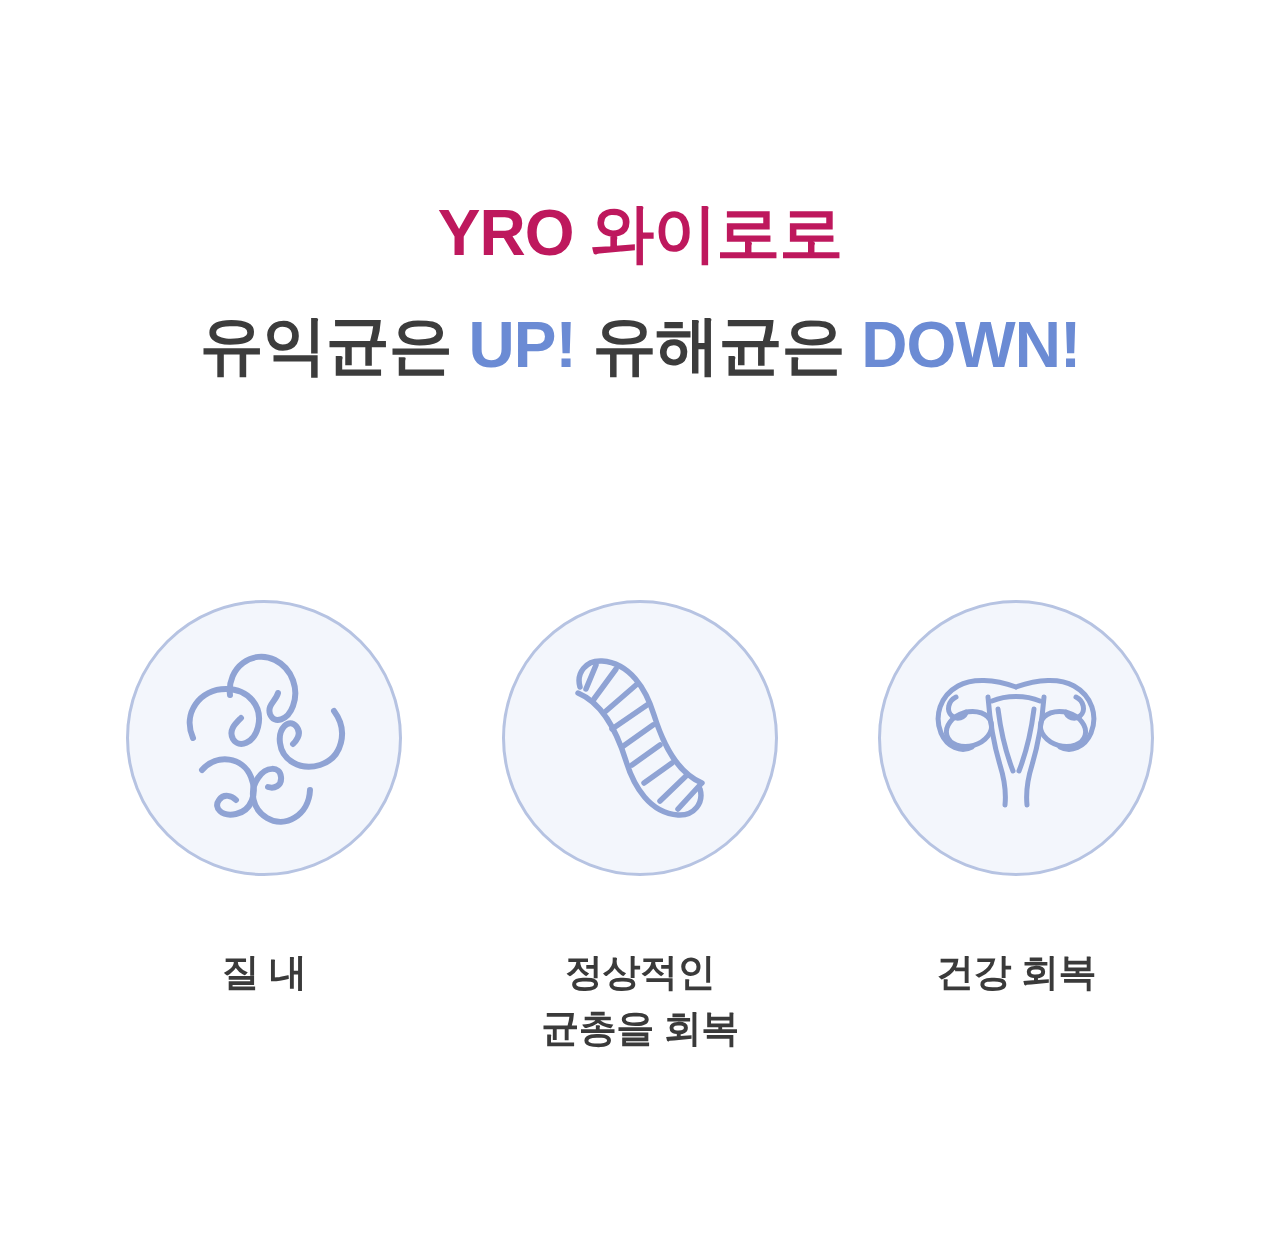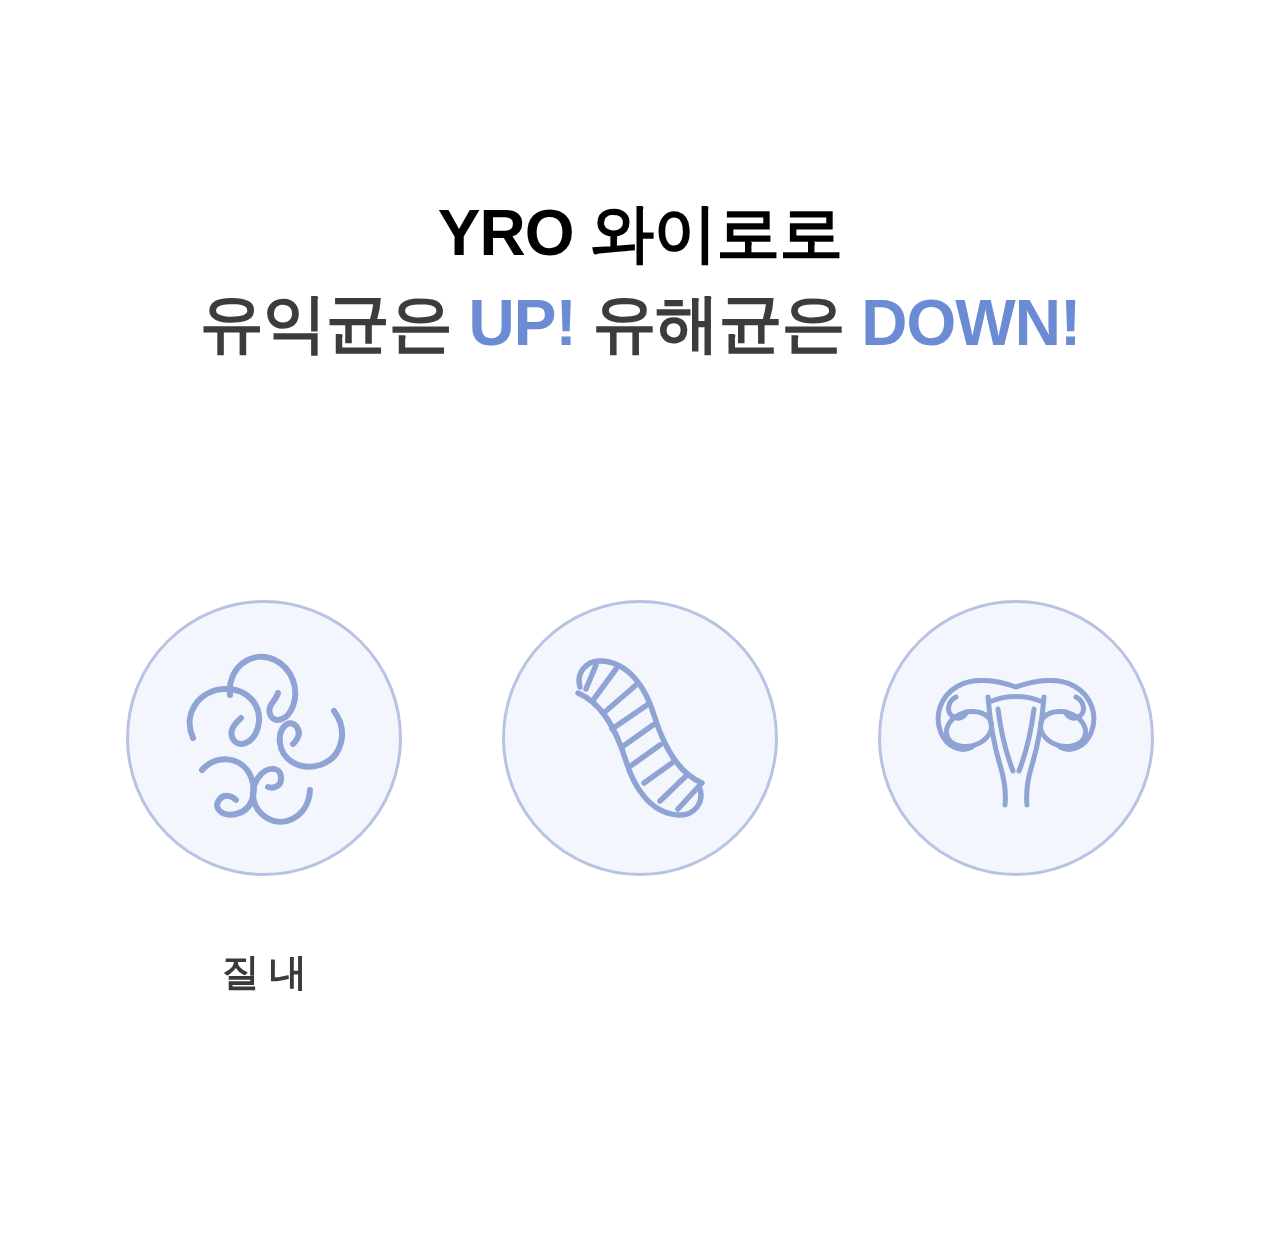--- a/index.html
+++ b/index.html
@@ -22,27 +22,27 @@
     top:196px;
     left:0;
     width:1280px;
     text-align:center;
   }
 
   .headline-line1 {
     font-size:64px;
     font-weight:bold;
     letter-spacing:-1px;
-    color:#000000;
+    color:#be185d;
     line-height:1.18;
     white-space:nowrap;
   }
 
   .headline-line2 {
-    margin-top:14px;
+    margin-top:36px;
     font-size:64px;
     font-weight:bold;
     letter-spacing:-1px;
     line-height:1.18;
     color:#3c3c3c;
     white-space:nowrap;
   }
 
   .accent { color:#6b8bd4; }
 
@@ -192,15 +192,20 @@
         </svg>
       </span>
     </div>
   </div>
 </div>
 
 <div class="captions">
   <div class="caption caption-1">
     <span class="caption-row">질 내</span>
   </div>
+  <div class="caption caption-2">
+    <span class="caption-row">정상적인</span>
+    <span class="caption-row">균총을 회복</span>
+  </div>
   <div class="caption caption-3">
+    <span class="caption-row">건강 회복</span>
   </div>
 </div>
 
 </body></html>

